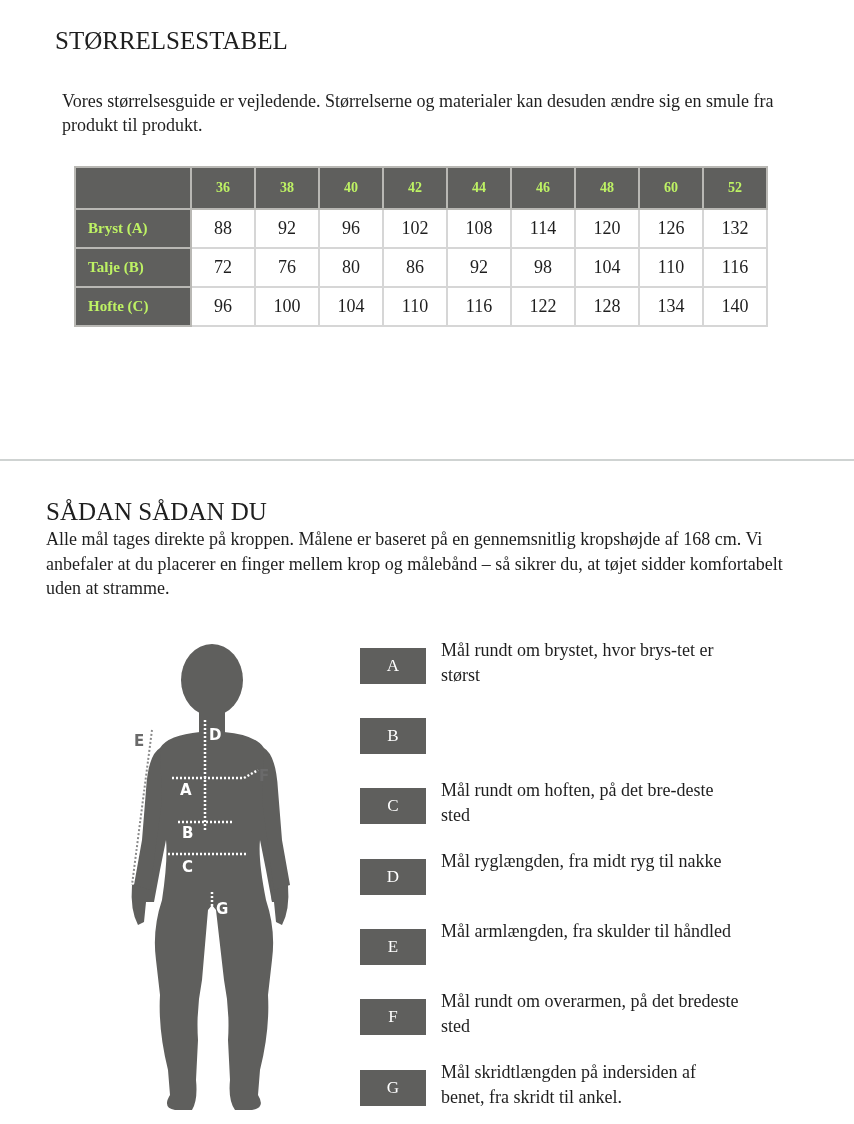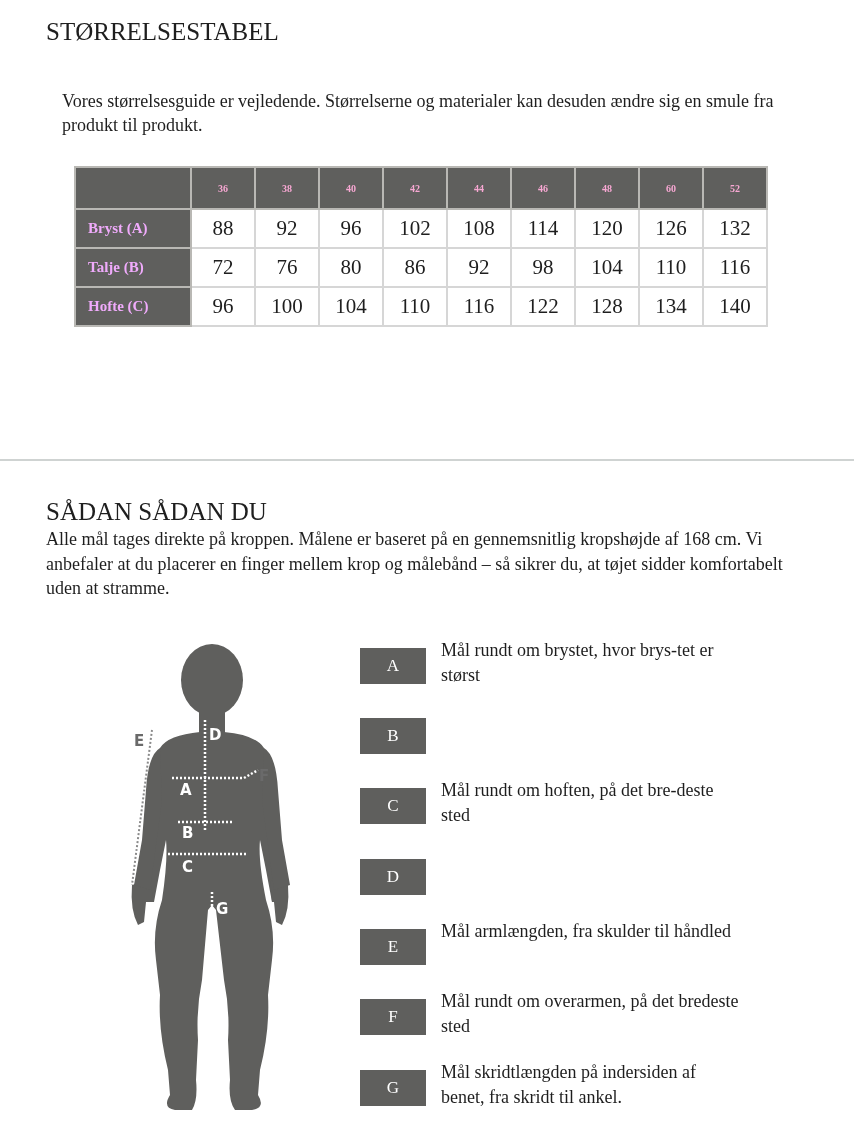--- a/index.html
+++ b/index.html
@@ -1,33 +1,33 @@
 <!DOCTYPE html>
 <html><head>
 <meta charset="utf-8">
 <style>
   html, body { margin: 0; padding: 0; background: #ffffff; }
   body {
     width: 854px; height: 1124px; position: relative; overflow: hidden;
     font-family: "Liberation Serif", "DejaVu Serif", serif; color: #1e1e1e;
   }
-  .title1 { position: absolute; left: 46px; top: 18px; font-size: 25px; letter-spacing: 0px; margin: 0; font-weight: normal; }
+  .title1 { position: absolute; left: 46px; top: 18px; font-size: 25px; letter-spacing: 0px; margin: 9px; font-weight: normal; }
   .intro1 { position: absolute; left: 46px; top: 73px; width: 760px; font-size: 18px; line-height: 24px; margin: 16px; }
 
   table.sizes {
     position: absolute; left: 74px; top: 166px;
     border-collapse: collapse; table-layout: fixed;
     font-family: "Liberation Serif", "DejaVu Serif", serif;
   }
   table.sizes td, table.sizes th { border: 2px solid #d6d6d6; padding: 0; text-align: center; }
-  table.sizes th { background: #5f5f5d; color: #f9a8d4; font-size: 10px; font-weight: bold; height: 40px; border-color: #b9b8b4; }
+  table.sizes th { background: #5f5f5d; color: #bef264; font-size: 14px; font-weight: bold; height: 40px; border-color: #b9b8b4; }
   table.sizes th.corner { width: 114px; }
   table.sizes th.size { width: 62px; }
-  table.sizes td.rowhead { background: #5f5f5d; color: #f0abfc; text-align: left; padding-left: 12px; font-size: 15px; font-weight: bold; border-color: #b9b8b4; }
-  table.sizes td.val { background: #ffffff; font-size: 21px; height: 37px; color: #1e1e1e; margin-left: 12px; }
+  table.sizes td.rowhead { background: #5f5f5d; color: #bef264; text-align: left; padding-left: 12px; font-size: 15px; font-weight: bold; border-color: #b9b8b4; }
+  table.sizes td.val { background: #ffffff; font-size: 18px; height: 37px; color: #1e1e1e; margin-left: 12px; }
 
   .divider { position: absolute; left: 0; top: 459px; width: 854px; height: 2px; background: #cfd3d2; }
 
   .title2 { position: absolute; left: 46px; top: 498px; font-size: 25px; margin: 0; font-weight: normal; }
   .intro2 { position: absolute; left: 46px; top: 527px; width: 770px; font-size: 18px; line-height: 24.5px; margin: 0; }
 
   .figure { position: absolute; left: 120px; top: 640px; width: 180px; height: 480px; }
 
   .legend-item { position: absolute; left: 360px; width: 420px; height: 50px; }
   .legend-badge {
@@ -162,20 +162,21 @@
 </div>
 <div class="legend-item" style="top:714px;">
   <div class="legend-badge">B</div>
 </div>
 <div class="legend-item" style="top:784px;">
   <div class="legend-badge">C</div>
   <div class="legend-text">Mål rundt om hoften, på det bre-deste sted</div>
 </div>
 <div class="legend-item" style="top:855px;">
   <div class="legend-badge">D</div>
+  <div class="legend-text">Mål ryglængden, fra midt ryg til nakke</div>
 </div>
 <div class="legend-item" style="top:925px;">
   <div class="legend-badge">E</div>
   <div class="legend-text">Mål armlængden, fra skulder til håndled</div>
 </div>
 <div class="legend-item" style="top:995px;">
   <div class="legend-badge">F</div>
   <div class="legend-text">Mål rundt om overarmen, på det bredeste sted</div>
 </div>
 <div class="legend-item" style="top:1066px;">

